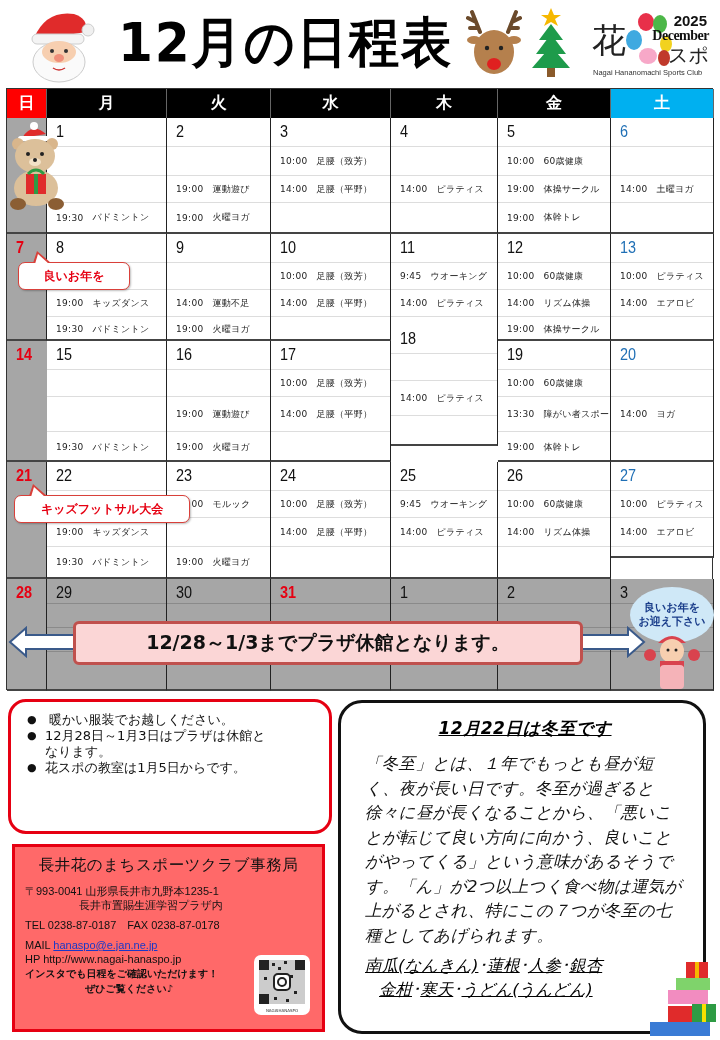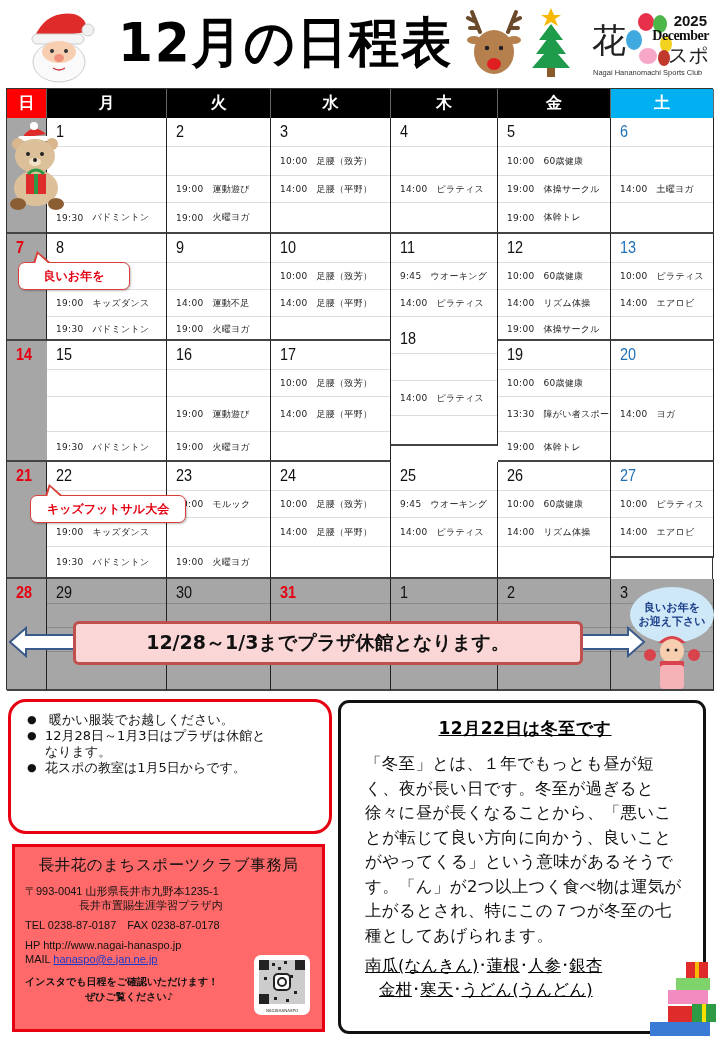--- a/index.html
+++ b/index.html
@@ -46,25 +46,25 @@
   .notes { position: absolute; left: 8px; top: 699px; width: 324px; height: 135px; border: 3.5px solid #e60012; border-radius: 18px; padding: 10px 10px 0 16px; font-size: 13px; line-height: 16px; color: #111; }
   .notes li { list-style: none; position: relative; padding-left: 18px; }
   .notes li::before { content: "●"; position: absolute; left: 0; top: 0; font-size: 11px; }
   .notes .indent { padding-left: 22px; }
 
   .office { position: absolute; left: 12px; top: 844px; width: 313px; height: 188px; background: #ff6969; border: 3px solid #e60012; padding: 8px 10px; color: #111; }
   .office-title { font-size: 15.5px; text-align: center; margin-bottom: 8px; letter-spacing: 0.5px; }
   .office-line { font-size: 11px; line-height: 14px; font-family: "Liberation Sans", sans-serif; }
   .office-line.ind { padding-left: 54px; margin-bottom: 6px; }
   .office-mail a { color: #1a38c7; text-decoration: underline; }
-  .office-insta { font-size: 10px; font-weight: bold; margin-top: 8px; line-height: 15px; }
+  .office-insta { font-size: 10px; font-weight: bold; margin-top: 0; line-height: 15px; }
   .office-insta .c { padding-left: 60px; }
   .qr { position: absolute; right: 12px; top: 108px; width: 56px; height: 60px; background: #fff; border-radius: 7px; }
 
-  .solstice { position: absolute; left: 338px; top: 700px; width: 368px; height: 334px; border: 3.5px solid #111; border-radius: 11px; padding: 14px 18px 16px 24px; }
+  .solstice { position: absolute; left: 338px; top: 700px; width: 368px; height: 334px; border: 3.5px solid #111; border-radius: 24px; padding: 14px 18px 16px 24px; font-style: italic; }
   .sol-title { text-align: center; font-size: 17px; font-weight: 900; text-decoration: underline; margin-bottom: 12px; letter-spacing: 0.5px; }
   .sol-body { font-size: 16.5px; line-height: 24.5px; color: #111; letter-spacing: 0.3px; }
   .sol-foods { font-size: 16.5px; line-height: 24px; margin-top: 6px; }
   .sol-foods span.u { text-decoration: underline; }
   .sol-foods .l2 { padding-left: 14px; }
   .gifts { position: absolute; left: 648px; top: 958px; width: 70px; height: 80px; z-index: 5; }
 </style>
 </head>
 <body>
 
@@ -467,21 +467,21 @@
     <circle cx="27" cy="40" r="2" fill="#222"></circle>
   <ellipse cx="28" cy="68" rx="22" ry="18" fill="#dcc09a"></ellipse>
   <rect x="18" y="54" width="20" height="20" fill="#e02b2b"></rect>
     <rect x="26" y="54" width="4" height="20" fill="#2e9b44"></rect>
   <path d="M20 54 Q28 46 36 54" stroke="#2e9b44" stroke-width="3" fill="none"></path>
   <ellipse cx="10" cy="84" rx="8" ry="6" fill="#8b5e34"></ellipse>
     <ellipse cx="48" cy="84" rx="8" ry="6" fill="#8b5e34"></ellipse>
 </svg>
 
 <div class="callout" style="left:18px;top:262px;width:112px;height:28px;z-index:3;">良いお年を</div>
-<div class="callout" style="left:30px;top:495px;width:156px;height:28px;z-index:3;">キッズフットサル大会</div>
+<div class="callout" style="left:14px;top:495px;width:176px;height:28px;z-index:3;">キッズフットサル大会</div>
 
 <svg class="arrow-l" viewBox="0 0 72 32">
   <polygon points="2,16 18,2 18,9 72,9 72,23 18,23 18,30" fill="#fff" stroke="#3a5a8a" stroke-width="2"></polygon>
 </svg>
 <svg class="arrow-r" viewBox="0 0 70 32">
   <polygon points="68,16 52,2 52,9 0,9 0,23 52,23 52,30" fill="#fff" stroke="#3a5a8a" stroke-width="2"></polygon>
 </svg>
 <div class="banner">12/28～1/3までプラザ休館となります。</div>
 
 <svg class="girl" viewBox="0 0 94 106">
@@ -511,22 +511,22 @@
       <div>花スポの教室は1月5日からです。</div>
     </li>
   </ul>
 </div>
 
 <div class="office">
   <div class="office-title">長井花のまちスポーツクラブ事務局</div>
   <div class="office-line">〒993-0041 山形県長井市九野本1235-1</div>
   <div class="office-line ind">長井市置賜生涯学習プラザ内</div>
   <div class="office-line" style="margin-bottom:6px">TEL 0238-87-0187　FAX 0238-87-0178</div>
+  <div class="office-line office-mail"><span>MAIL </span><a>hanaspo@e.jan.ne.jp</a></div>
   <div class="office-line">HP http://www.nagai-hanaspo.jp</div>
-  <div class="office-line office-mail"><span>MAIL </span><a>hanaspo@e.jan.ne.jp</a></div>
   <div class="office-insta">
     <div>インスタでも日程をご確認いただけます！</div>
     <div class="c">ぜひご覧ください♪</div>
   </div>
   <div class="qr">
     <svg viewBox="0 0 56 60" width="56" height="60">
       <rect x="5" y="5" width="46" height="44" fill="#ccc"></rect>
       <g fill="#222">
         <rect x="5" y="5" width="10" height="10"></rect>
           <rect x="41" y="5" width="10" height="10"></rect>

